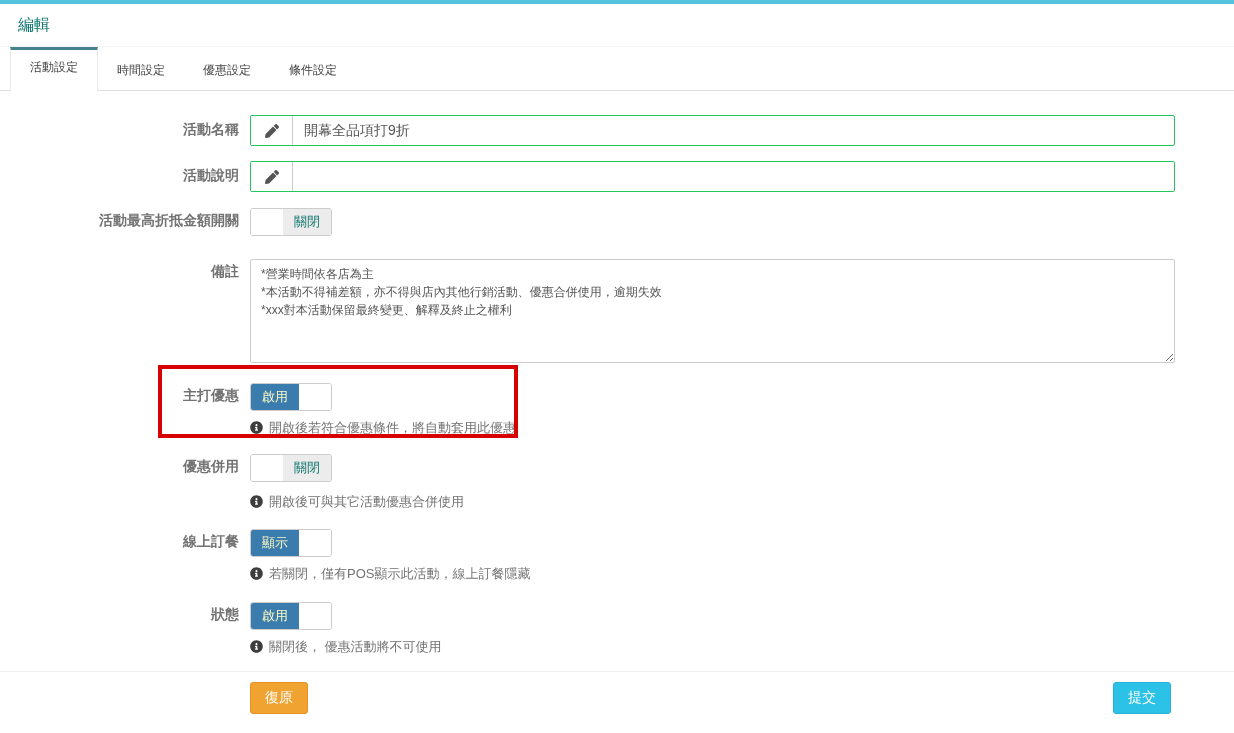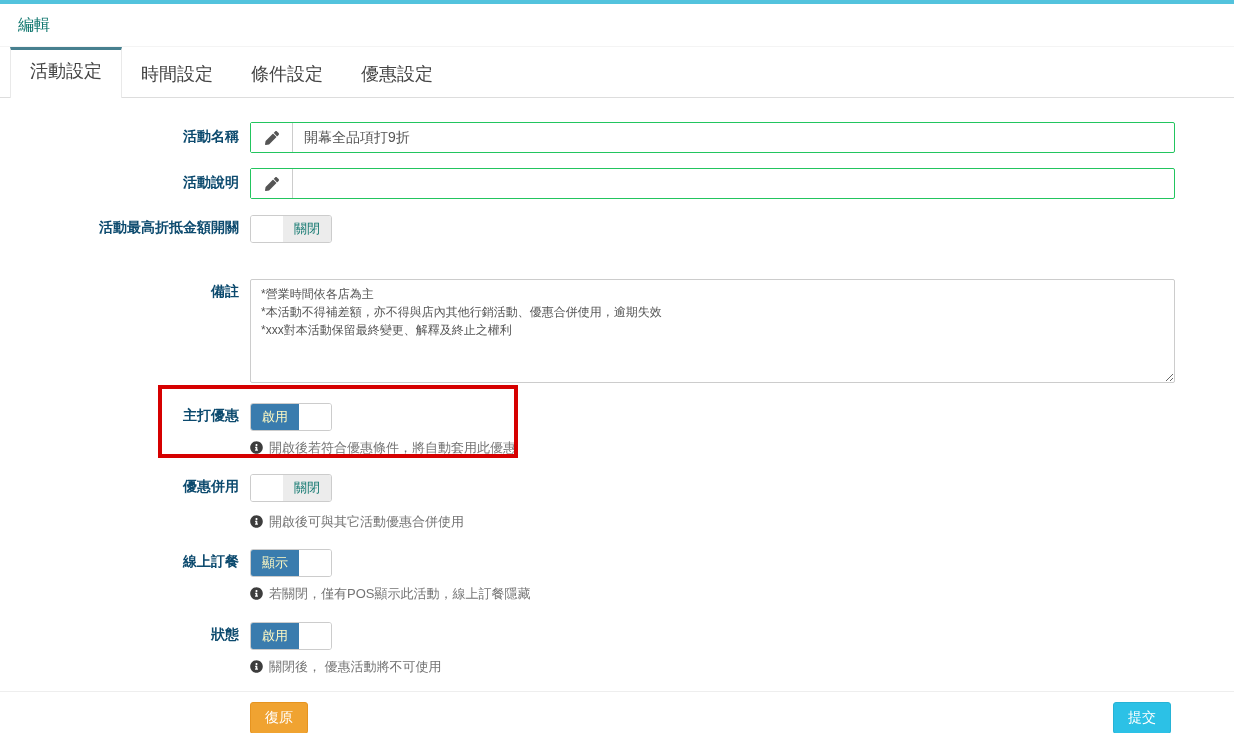--- a/index.html
+++ b/index.html
@@ -14,40 +14,40 @@
   .top-accent { height: 4px; background: #53c3dd; }
   .page-header {
     padding: 11px 18px 10px;
     font-size: 16px; color: #0f766e;
     border-bottom: 1px solid #f4f4f4;
   }
   
   .tabs { display: flex; padding-left: 10px; border-bottom: 1px solid #ddd; }
   .tab {
     padding: 12px 19px 11px;
-    font-size: 18px; color: #444; cursor: pointer;
+    font-size: 12px; color: #444; cursor: pointer;
     border-top: 3px solid transparent;
     font-family: Liberation Mono, monospace;
   }
   .tab.active {
     background: #fff;
     border-top: 3px solid #47808f;
     border-left: 1px solid #e9e9e9;
     border-right: 1px solid #e9e9e9;
     margin-bottom: -1px;
     padding-top: 9px;
     padding-bottom: 12px;
   }
   
   .form { padding: 24px 59px 0 0; }
   .frow { display: flex; margin-bottom: 15px; }
   .frow.toggle-row { margin-bottom: 26px; }
   .flabel {
     flex: 0 0 250px; text-align: right; padding-right: 11px; padding-top: 6px;
-    font-weight: bold; font-size: 14px; color: #0c4a6e;
+    font-weight: bold; font-size: 14px; color: #737373;
   }
   .flabel.top { padding-top: 4px; }
   .fcontrol { flex: 1; min-width: 0; }
   .input-group {
     display: flex; border: 1px solid #22c55e; border-radius: 2px; background: #fff; height: 31px;
   }
   .ig-addon {
     width: 42px; display: flex; align-items: center; justify-content: center;
     border-right: 1px solid #ccc; background: #fff;
   }
@@ -103,22 +103,22 @@
 </head>
 <body>
 
 <div class="top-accent"></div>
 
 <div class="page-header">編輯</div>
 
 <div class="tabs">
   <div class="tab active">活動設定</div>
   <div class="tab">時間設定</div>
+  <div class="tab">優惠設定</div>
   <div class="tab">條件設定</div>
-  <div class="tab">優惠設定</div>
 </div>
 
 <div class="form">
 
   <div class="frow">
     <div class="flabel">活動名稱</div>
     <div class="fcontrol">
       <div class="input-group">
         <span class="ig-addon">
           <svg viewBox="0 0 512 512">
@@ -136,21 +136,21 @@
       <div class="input-group">
         <span class="ig-addon">
           <svg viewBox="0 0 512 512">
               <path d="M497.9 142.1l-46.1 46.1c-4.7 4.7-12.3 4.7-17 0l-111-111c-4.7-4.7-4.7-12.3 0-17l46.1-46.1c18.7-18.7 49.1-18.7 67.9 0l60.1 60.1c18.8 18.7 18.8 49.1 0 67.9zM284.2 99.8L21.6 362.4.4 483.9c-2.9 16.4 11.4 30.6 27.8 27.8l121.5-21.3 262.6-262.6c4.7-4.7 4.7-12.3 0-17l-111-111c-4.8-4.7-12.4-4.7-17.1 0z"></path>
             </svg>
         </span>
       </div>
     </div>
   </div>
 
-  <div class="frow toggle-row" style="margin-bottom:33px;justify-content:space-between;">
+  <div class="frow toggle-row" style="margin-bottom:20px;justify-content:space-between;">
     <div class="flabel top">活動最高折抵金額開關</div>
     <div class="fcontrol">
       <div class="toggle off">
         <span class="seg seg-label">關閉</span>
         <span class="seg seg-knob"></span>
       </div>
     </div>
   </div>
 
   <div class="frow" style="margin-bottom:16px;">

